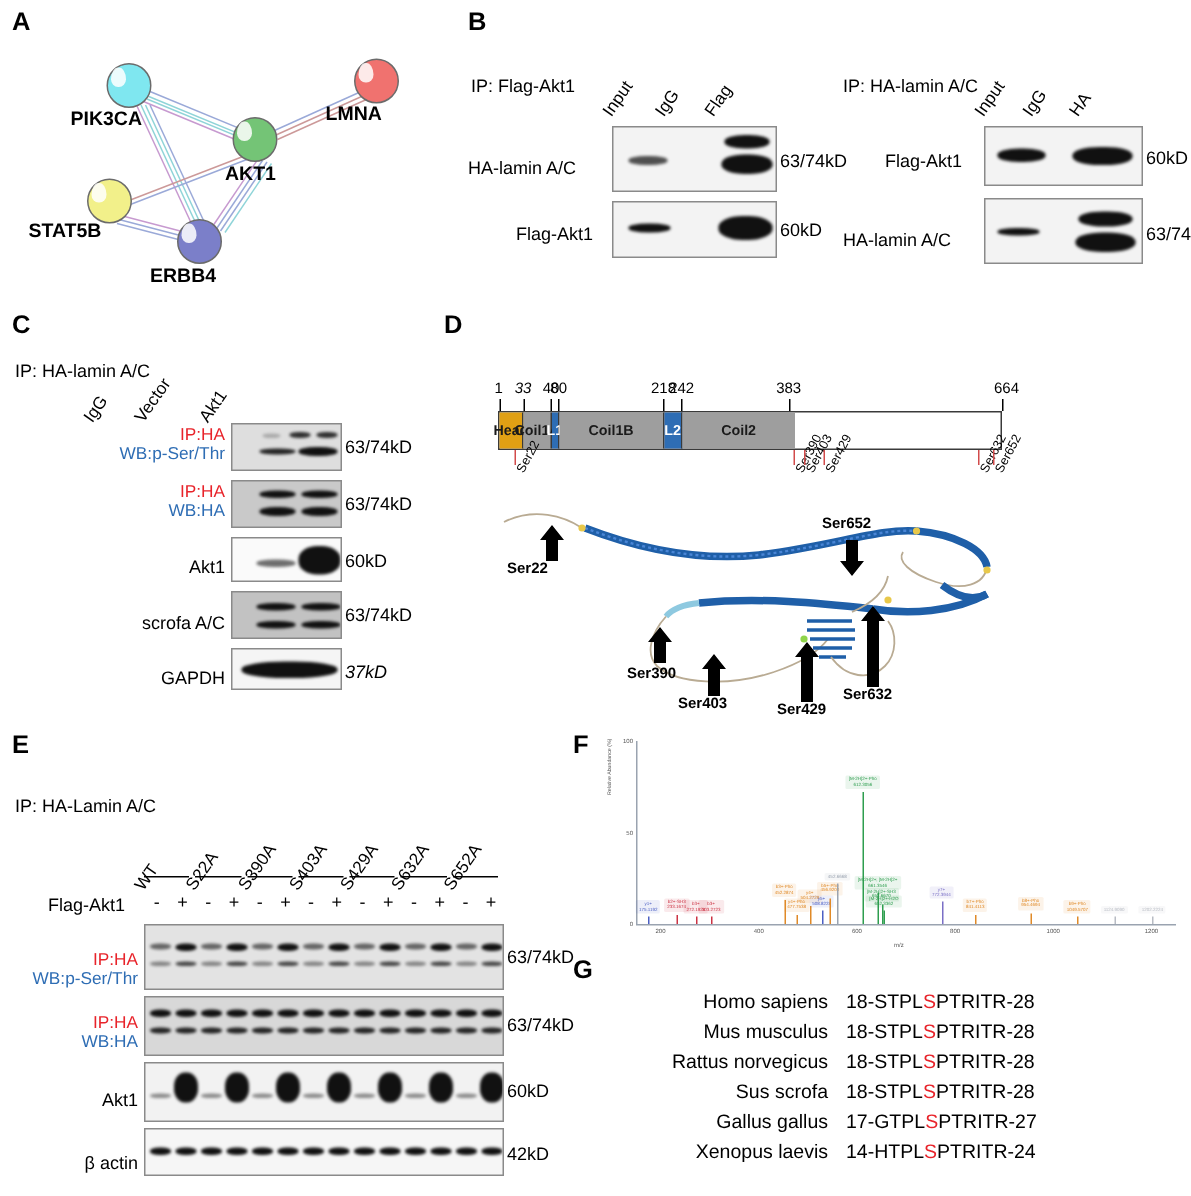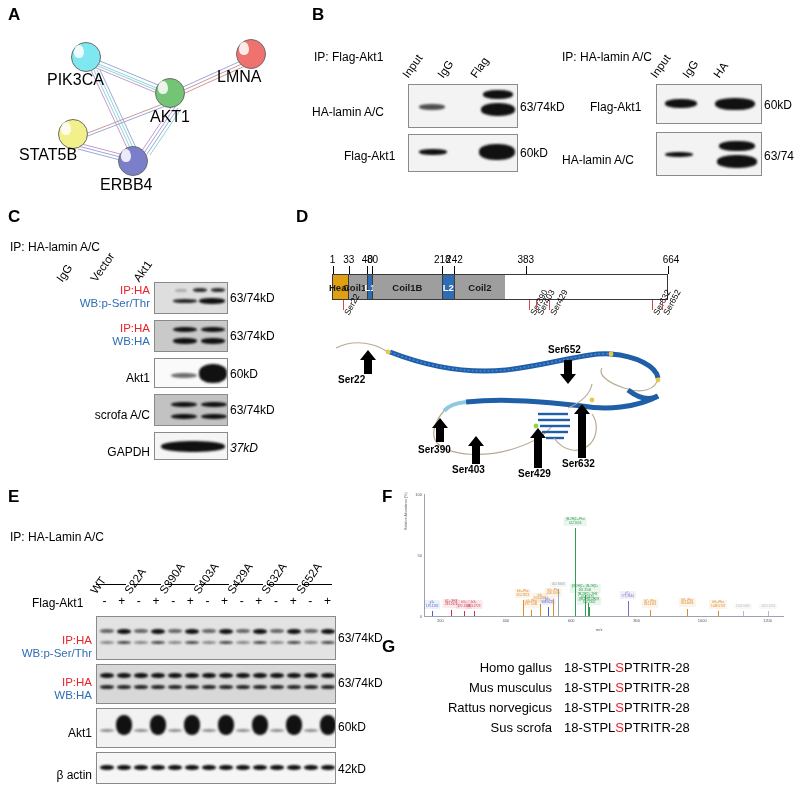--- a/index.html
+++ b/index.html
@@ -9,21 +9,21 @@
   .txt{font-size:11.5px;white-space:nowrap;}
   .txt12{font-size:12px;white-space:nowrap;}
   .rot{transform:rotate(-55deg);transform-origin:left bottom;white-space:nowrap;font-size:11.5px;}
   .red{color:#e8232a;}
   .blue{color:#2e6db4;}
 
   
   .net{position:absolute;left:0;top:0;width:300px;height:200px;}
   .node{position:absolute;border-radius:50%;box-sizing:border-box;border:1px solid #6b6b6b;}
   .node::after{content:"";position:absolute;left:8%;top:8%;width:34%;height:46%;border-radius:50% 50% 50% 50%/60% 60% 40% 40%;background:rgba(255,255,255,.85);}
-  .nodelbl{position:absolute;font-size:16px;font-weight:400;white-space:nowrap;}
+  .nodelbl{position:absolute;font-size:13px;font-weight:700;white-space:nowrap;}
 
   
   .blotbox{position:absolute;box-sizing:border-box;border:1px solid #8a8a8a;background:#f3f3f3;overflow:hidden;}
   .band{position:absolute;border-radius:45%;filter:blur(1.1px);background:#111;}
   .underline{position:absolute;height:1px;background:#000;}
   .kd{position:absolute;font-size:12px;white-space:nowrap;}
 
   
   .dombar{position:absolute;display:flex;height:26px;border:1px solid #3a3a3a;box-sizing:border-box;}
   .dom{display:flex;align-items:center;justify-content:center;font-size:9.5px;font-weight:bold;color:#1a1a1a;border-right:1px solid #3a3a3a;box-sizing:border-box;}
@@ -219,41 +219,41 @@
 </div>
 
 <div class="panel" style="left:296px;top:208px;width:498px;height:275px;">
   <div class="plabel">D</div>
 
   <div id="d-bar-wrap" style="position:absolute;left:36px;top:48px;width:336px;height:60px;">
     <div id="d-ticks">
         <div class="tick" style="left: 0.506024px; top: 10px; height: 8px;"></div>
         <div class="ticknum" style="left: 0.506024px; top: -2px;">1</div>
         <div class="tick" style="left: 16.6988px; top: 10px; height: 8px;"></div>
-        <div class="ticknum" style="left: 16.6988px; top: -2px;">33</div>
+        <div class="ticknum" style="left: 16.6988px; top: -2px; font-style: italic;">33</div>
         <div class="tick" style="left: 35.4217px; top: 10px; height: 8px;"></div>
         <div class="ticknum" style="left: 35.4217px; top: -2px;">40</div>
         <div class="tick" style="left: 40.4819px; top: 10px; height: 8px;"></div>
         <div class="ticknum" style="left: 40.4819px; top: -2px;">80</div>
         <div class="tick" style="left: 110.313px; top: 10px; height: 8px;"></div>
         <div class="ticknum" style="left: 110.313px; top: -2px;">218</div>
         <div class="tick" style="left: 122.458px; top: 10px; height: 8px;"></div>
         <div class="ticknum" style="left: 122.458px; top: -2px;">242</div>
         <div class="tick" style="left: 193.807px; top: 10px; height: 8px;"></div>
         <div class="ticknum" style="left: 193.807px; top: -2px;">383</div>
         <div class="tick" style="left: 336px; top: 10px; height: 8px;"></div>
         <div class="ticknum" style="left: 339px; top: -2px;">664</div>
       </div>
     <div class="dombar" id="d-bar" style="left:0;top:18px;width:336px;">
         <div class="dom" style="width: 16.1928px; background: rgb(224, 160, 20);">Head</div>
         <div class="dom" style="width: 18.7229px; background: rgb(158, 158, 158);">Coil1A</div>
         <div class="dom" style="width: 5.06024px; background: rgb(46, 109, 180); color: rgb(255, 255, 255);">L1</div>
         <div class="dom" style="width: 69.8313px; background: rgb(158, 158, 158);">Coil1B</div>
         <div class="dom" style="width: 12.1446px; background: rgb(46, 109, 180); color: rgb(255, 255, 255);">L2</div>
-        <div class="dom" style="width: 50px; background: rgb(158, 158, 158);">Coil2</div>
+        <div class="dom" style="width: 75px; background: rgb(158, 158, 158);">Coil2</div>
       </div>
     <div id="d-sers">
         <div class="serline" style="left: 11.1325px; top: 44px; height: 10px;"></div>
         <div class="serlbl" style="left: 10.1325px; top: 56px;">Ser22</div>
         <div class="serline" style="left: 197.349px; top: 44px; height: 10px;"></div>
         <div class="serlbl" style="left: 196.349px; top: 56px;">Ser390</div>
         <div class="serline" style="left: 203.928px; top: 44px; height: 10px;"></div>
         <div class="serlbl" style="left: 202.928px; top: 56px;">Ser403</div>
         <div class="serline" style="left: 217.084px; top: 44px; height: 10px;"></div>
         <div class="serlbl" style="left: 216.084px; top: 56px;">Ser429</div>
@@ -574,29 +574,37 @@
       </div>
     <div style="position:absolute;left:4px;top:36px;font-size:3.5px;color:#555;transform:rotate(-90deg);transform-origin:left top;white-space:nowrap;">Relative Abundance (%)</div>
     <div style="position:absolute;left:196px;top:133px;font-size:4px;color:#555;">m/z</div>
   </div>
 </div>
 
 <div class="panel" style="left:382px;top:638px;width:412px;height:155px;">
   <div class="plabel">G</div>
   <div id="g-rows" style="position:absolute;left:20px;top:22px;width:390px;">
       <div class="gline">
-        <div class="gsp">Homo gallus</div>
+        <div class="gsp">Homo sapiens</div>
         <div><span>18-STPL</span><span class="red">S</span><span>PTRITR-28</span></div>
       </div>
       <div class="gline">
         <div class="gsp">Mus musculus</div>
         <div><span>18-STPL</span><span class="red">S</span><span>PTRITR-28</span></div>
       </div>
       <div class="gline">
         <div class="gsp">Rattus norvegicus</div>
         <div><span>18-STPL</span><span class="red">S</span><span>PTRITR-28</span></div>
       </div>
       <div class="gline">
         <div class="gsp">Sus scrofa</div>
         <div><span>18-STPL</span><span class="red">S</span><span>PTRITR-28</span></div>
       </div>
+      <div class="gline">
+        <div class="gsp">Gallus gallus</div>
+        <div><span>17-GTPL</span><span class="red">S</span><span>PTRITR-27</span></div>
+      </div>
+      <div class="gline">
+        <div class="gsp">Xenopus laevis</div>
+        <div><span>14-HTPL</span><span class="red">S</span><span>PTRITR-24</span></div>
+      </div>
     </div>
 </div>
 
 </body></html>

